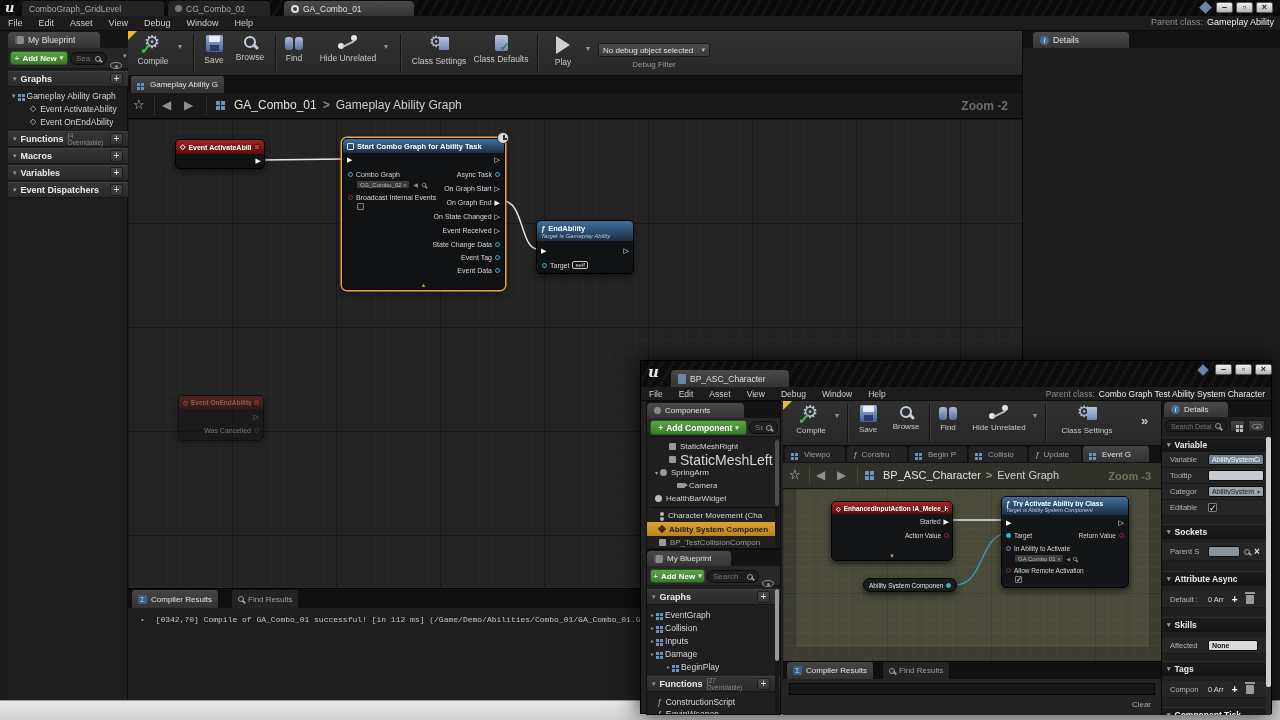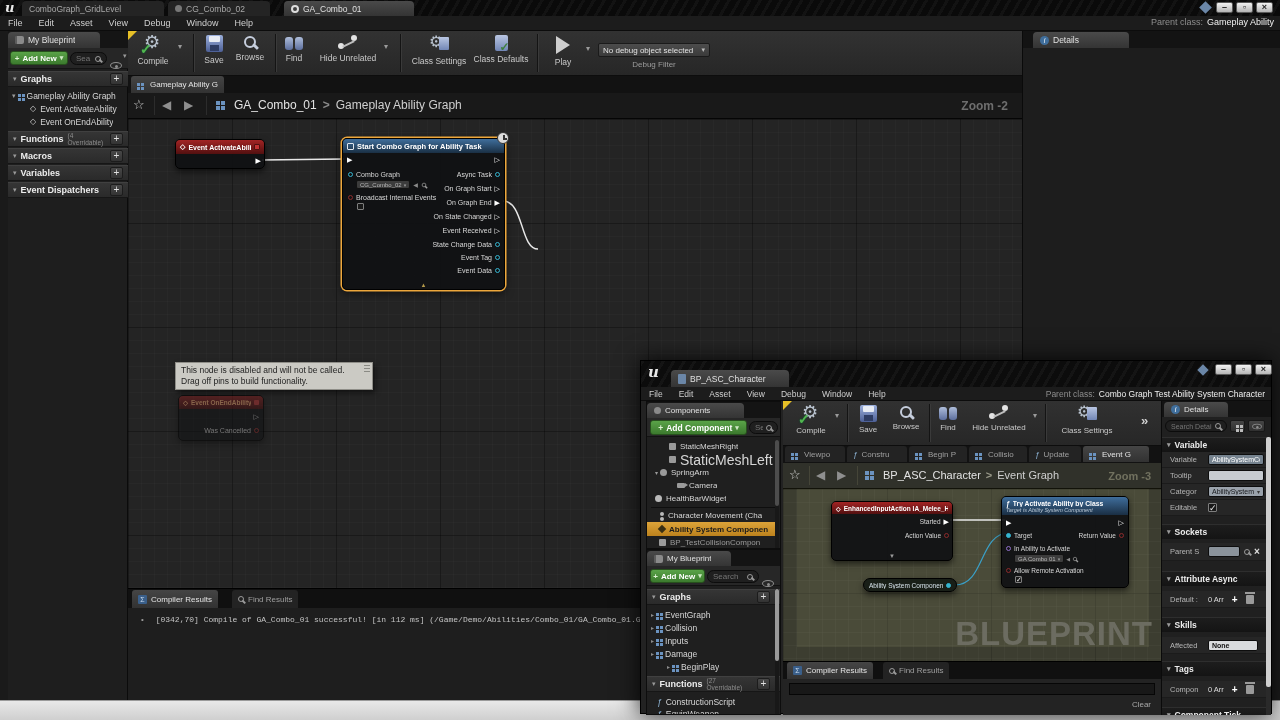--- a/index.html
+++ b/index.html
@@ -355,26 +355,37 @@
           <span class="pc"></span>
           <span>Event Tag</span>
         </div>
       <div class="prow r" style="right:4px;top:128px">
           <span class="pc"></span>
           <span>Event Data</span>
         </div>
       <span class="i-up" style="position:absolute;left:50%;bottom:1px;transform:translateX(-50%);font-size:6px;color:#b59a4a"></span>
     </div>
 
-
-    <div class="abs" style="left:47px;top:243px;width:198px;height:28px;background:#cbcac4;border:1px solid #8f8e88;color:#1e1e1e;font-size:8.5px;line-height:11px;padding:2px 5px;box-shadow:2px 3px 5px rgba(0,0,0,.5)">
-      <div>This node is disabled and will not be called.</div>
-      <div>Drag off pins to build functionality.</div>
-      <span style="position:absolute;right:2px;top:2px;width:6px;height:7px;background:repeating-linear-gradient(#8a8a84 0 1px,transparent 1px 3px)"></span>
-    </div>
+    <div class="node" style="left:408px;top:101px;width:98px;height:54px">
+      <div class="nhdr hdr-blue" style="height:20px;flex-direction:column;align-items:flex-start;justify-content:center;gap:0;padding:2px 4px">
+        <div class="row" style="gap:3px;font-size:7.5px">
+            <span class="i-fn" style="font-style:italic"></span>
+            <span>EndAbility</span>
+          </div>
+        <span style="font-size:6px;font-style:italic;font-weight:normal;color:#b9c7d4">Target is Gameplay Ability</span>
+      </div>
+      <span class="gx-f" style="position:absolute;left:4px;top:26px"></span>
+      <span class="gx-o" style="position:absolute;right:4px;top:26px"></span>
+      <div class="prow" style="left:5px;top:40px">
+        <span class="pc"></span>
+        <span>Target</span>
+        <span style="border:1px solid #c9c9c9;border-radius:2px;padding:0 2px;font-size:6px;color:#ddd">self</span>
+      </div>
+    </div>
+
 
     <div class="node" style="left:50px;top:276px;width:86px;height:46px;opacity:.55">
       <div class="nhdr hdr-red" style="height:13px;font-size:6.5px;background:linear-gradient(#7c2020,#401010)">
         <span class="i-ev" style="font-size:6.5px;color:#d89a6a"></span>
         <span class="tr" style="color:#d89a6a">Event OnEndAbility</span>
         <span style="margin-left:auto;width:5px;height:5px;background:#a33;border-radius:1px;flex:none"></span>
       </div>
       <span class="gx-o" style="position:absolute;right:4px;top:17px;color:#bbb"></span>
       <div class="prow r" style="right:4px;top:31px;color:#b9b9b9">
           <span class="pc maroon"></span>
@@ -626,21 +637,20 @@
       <div class="abs row" style="left:100px;top:6px;gap:5px;font-size:11px">
         <span style="color:#e3e3e3">BP_ASC_Character</span>
         <span style="color:#9a9a8a;font-weight:bold">&gt;</span>
         <span style="color:#cfcfcf">Event Graph</span>
       </div>
       <span class="zoomlbl" style="right:10px;top:7px;font-size:11px;color:#71715f">Zoom -3</span>
     </div>
 
     <div class="graph" style="left:142px;top:128px;width:378px;height:172px;background-color:#3c3d30;background-image:linear-gradient(rgba(0,0,0,.22) 1px,transparent 1px),linear-gradient(90deg,rgba(0,0,0,.22) 1px,transparent 1px),linear-gradient(rgba(255,255,255,.025) 1px,transparent 1px),linear-gradient(90deg,rgba(255,255,255,.025) 1px,transparent 1px)">
       <div class="selbox" style="left:14px;top:0;width:352px;height:158px"></div>
-      <span class="wm" style="right:8px;bottom:8px;font-size:33px">BLUEPRINT</span>
       <svg width="378" height="172" style="position:absolute;left:0;top:0;pointer-events:none">
         <path d="M167,31 L222,31" stroke="#e8e8e8" stroke-width="1.5" fill="none"></path>
         <path d="M172,96 C202,96 196,44 226,44" stroke="#3aa0c8" stroke-width="1.2" fill="none"></path>
       </svg>
 
       <div class="node" style="left:48px;top:12px;width:122px;height:60px">
         <div class="nhdr hdr-red" style="height:12px;font-size:6.5px">
           <span class="i-ev" style="font-size:6px"></span>
           <span class="tr">EnhancedInputAction IA_Melee_Heavy</span>
         </div>

